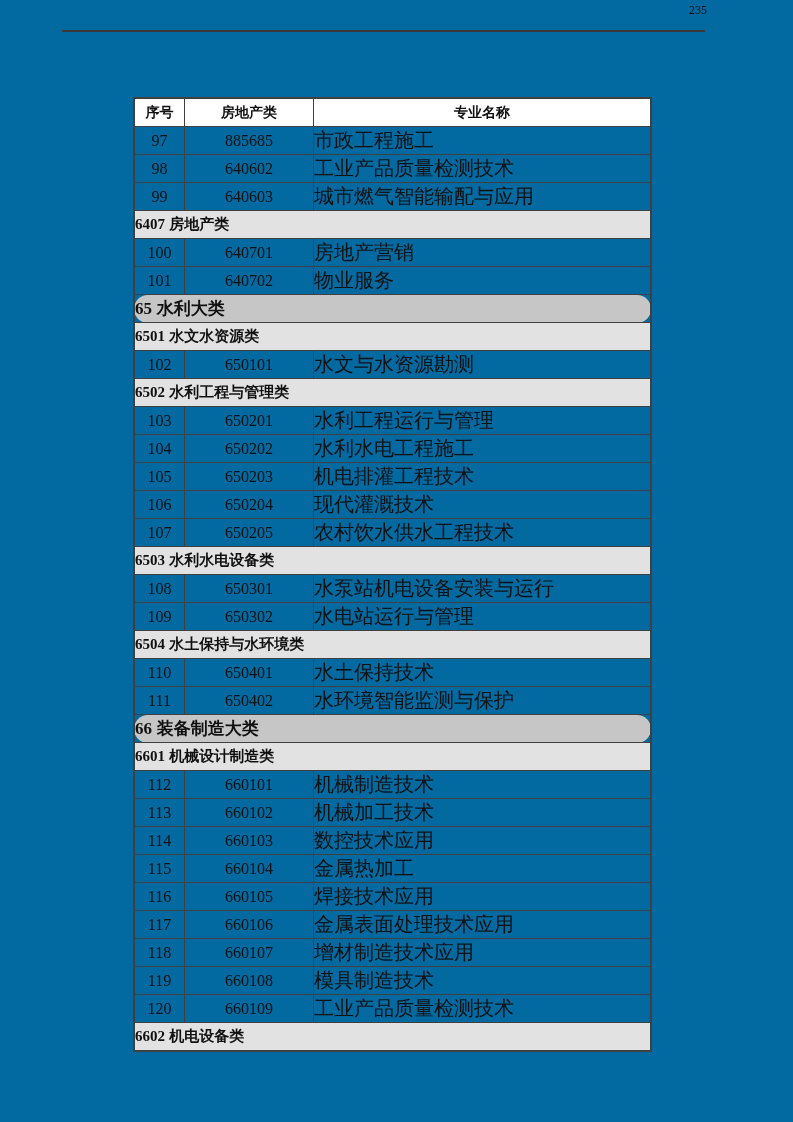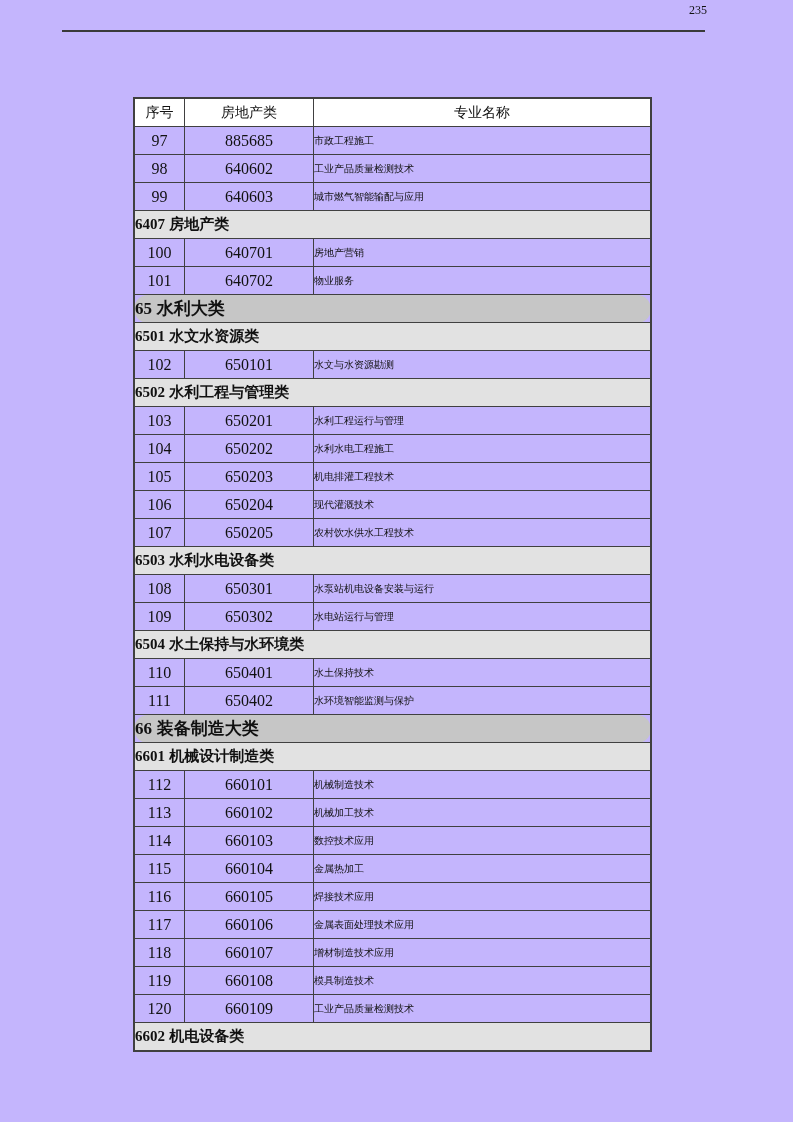--- a/index.html
+++ b/index.html
@@ -1,20 +1,20 @@
 <!DOCTYPE html>
 <html><head>
 <meta charset="utf-8">
 <style>
   html, body { margin: 0; padding: 0; background: #ffffff; }
   .page {
     position: relative;
     width: 793px;
     height: 1122px;
-    background: #c4b5fd;
+    background: #0369a1;
     overflow: hidden;
     font-family: "Liberation Serif", serif;
     color: #111111;
   }
   .page-number {
     position: absolute;
     top: 3px;
     right: 86px;
     font-size: 12px;
     font-family: "Liberation Serif", serif;
@@ -44,35 +44,35 @@
     height: 27px;
     vertical-align: middle;
     overflow: hidden;
     white-space: nowrap;
   }
   th.col-no    { width: 49px; }
   th.col-code  { width: 128px; }
   th.col-name  { width: 336px; }
   table.majors th {
     font-family: "Liberation Sans", sans-serif;
-    font-weight: normal;
+    font-weight: bold;
     font-size: 14px;
     text-align: center;
     background: #ffffff;
   }
   td.cell-no, td.cell-code {
     text-align: center;
     font-family: "Liberation Serif", serif;
     font-size: 16px;
   }
   td.cell-name {
     text-align: left;
     padding-left: 2px;
     font-family: "Liberation Sans", sans-serif;
-    font-size: 10px;
+    font-size: 20px;
   }
   td.section {
     background: #e2e2e2;
     padding-left: 2px;
     font-size: 15px;
     font-weight: bold;
     margin-left: 11px;
   }
   td.bigsection {
     background: #c6c6c6;

